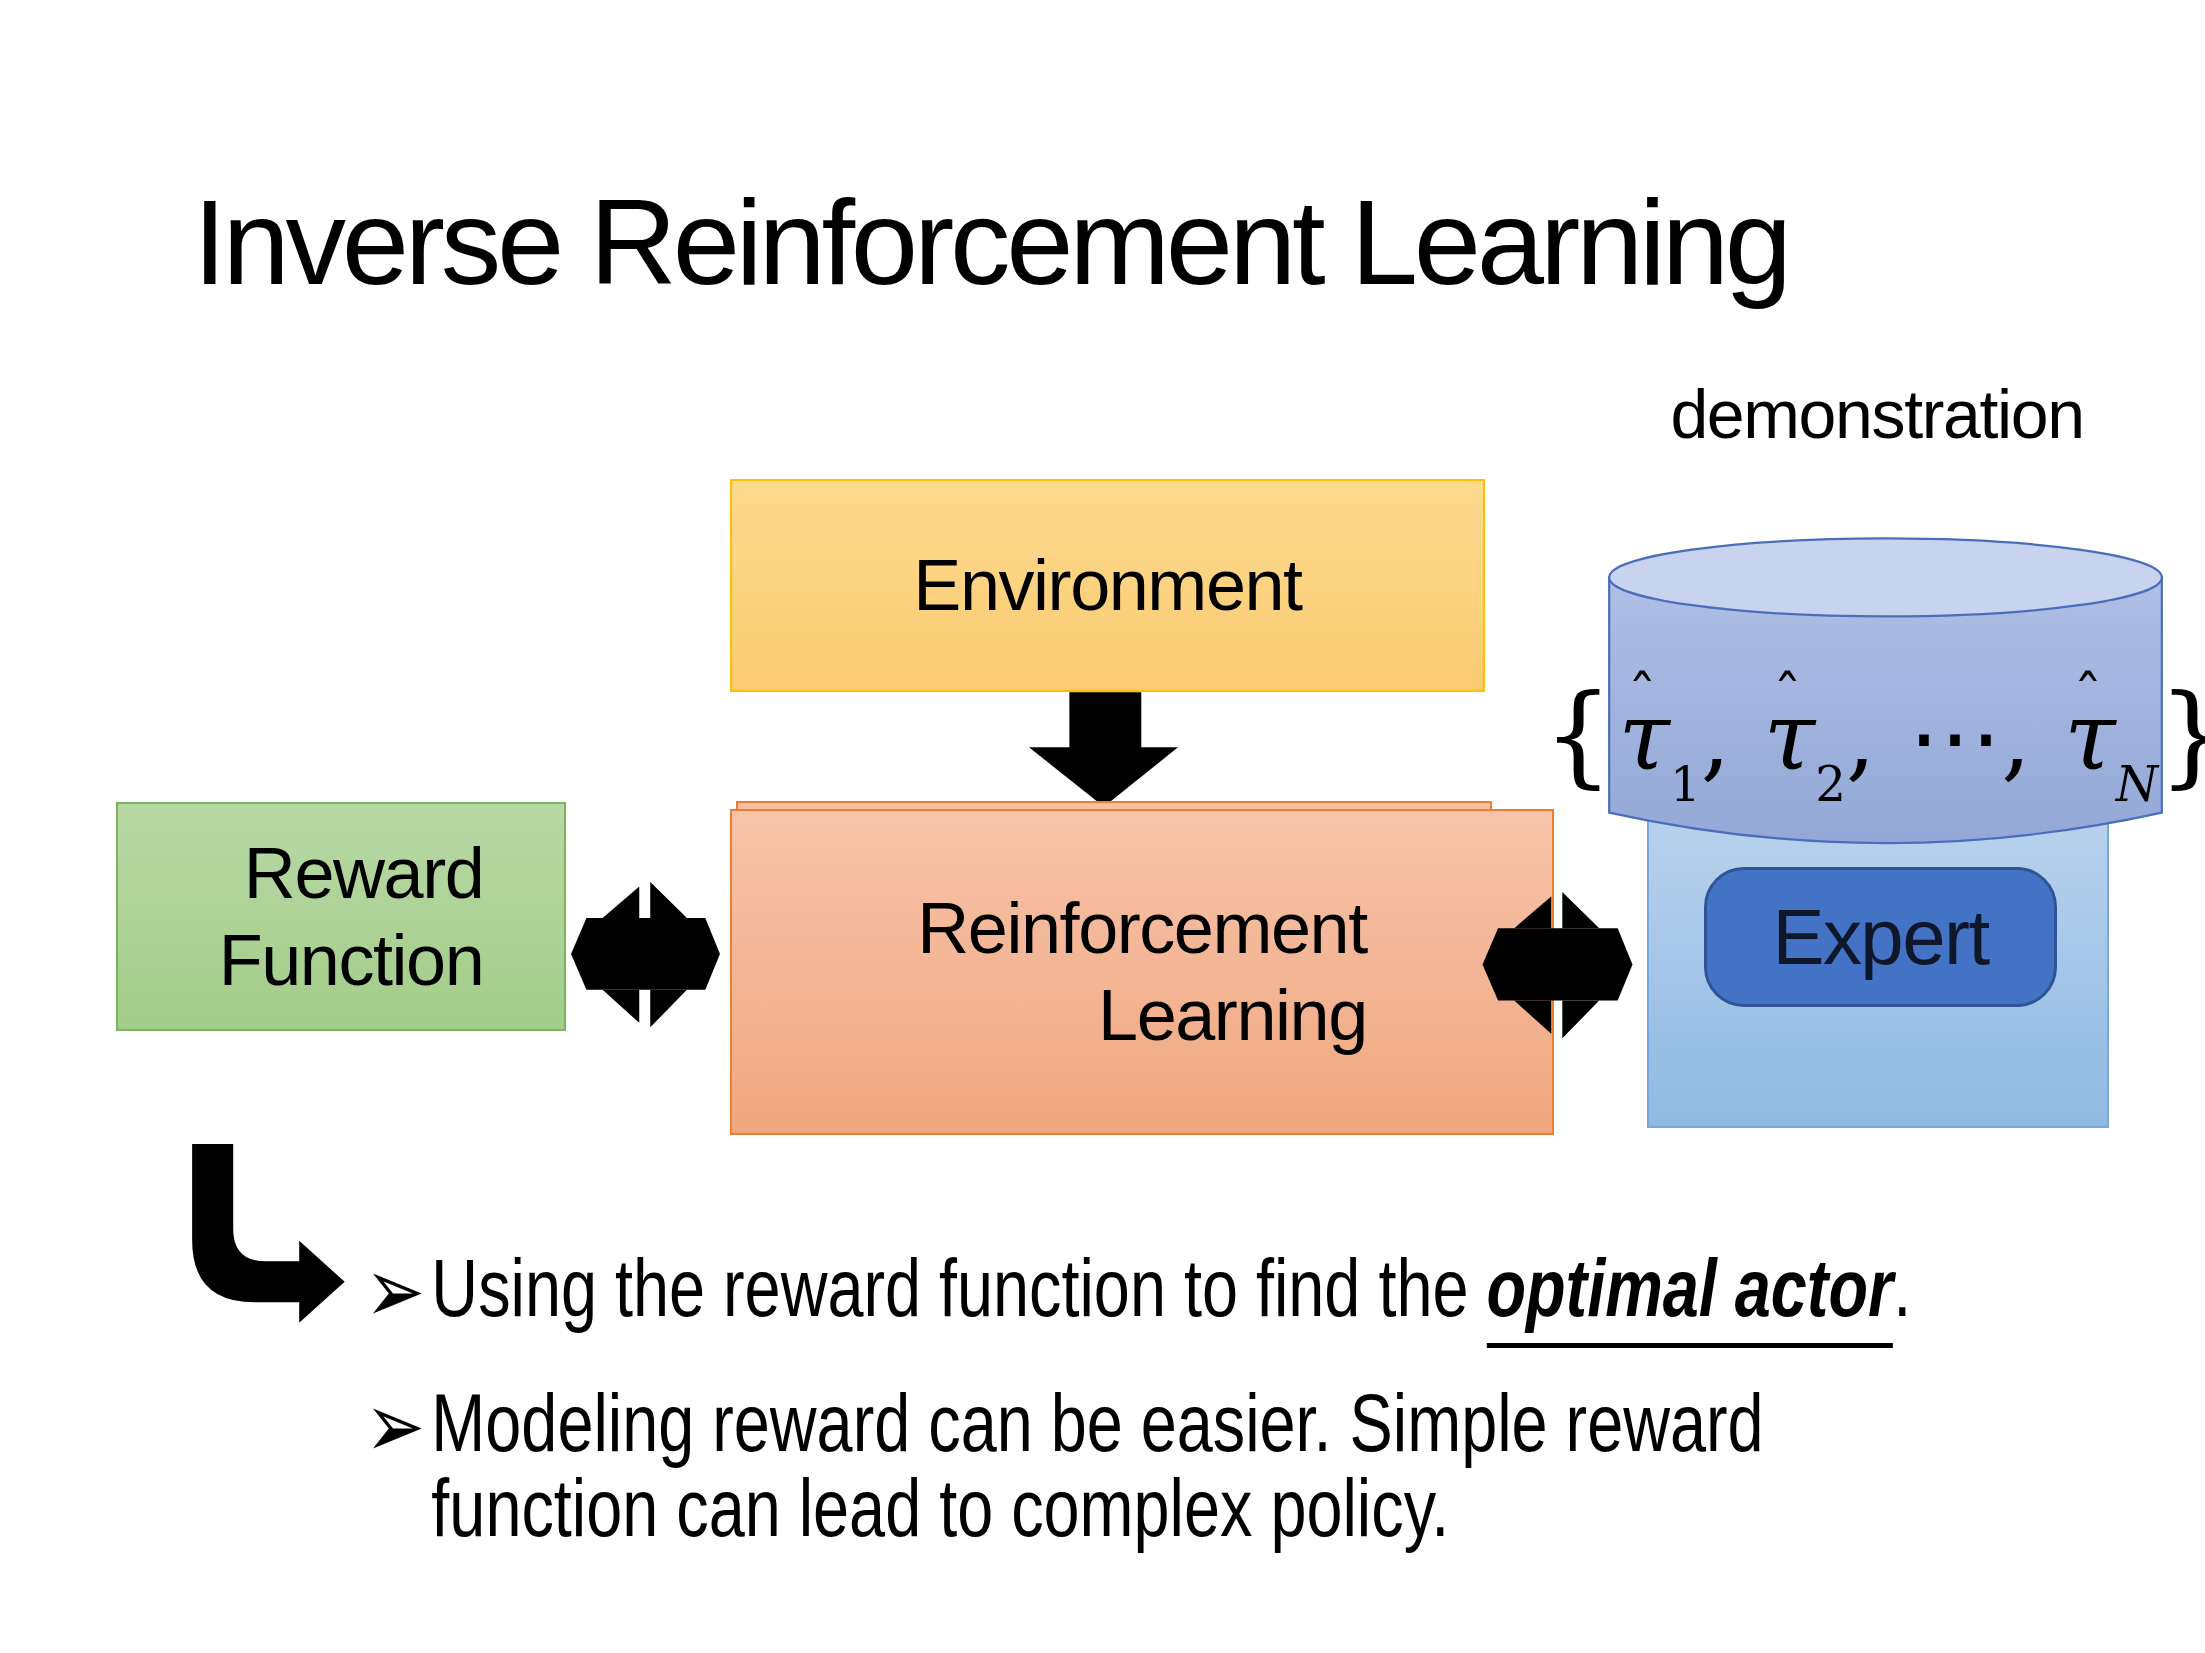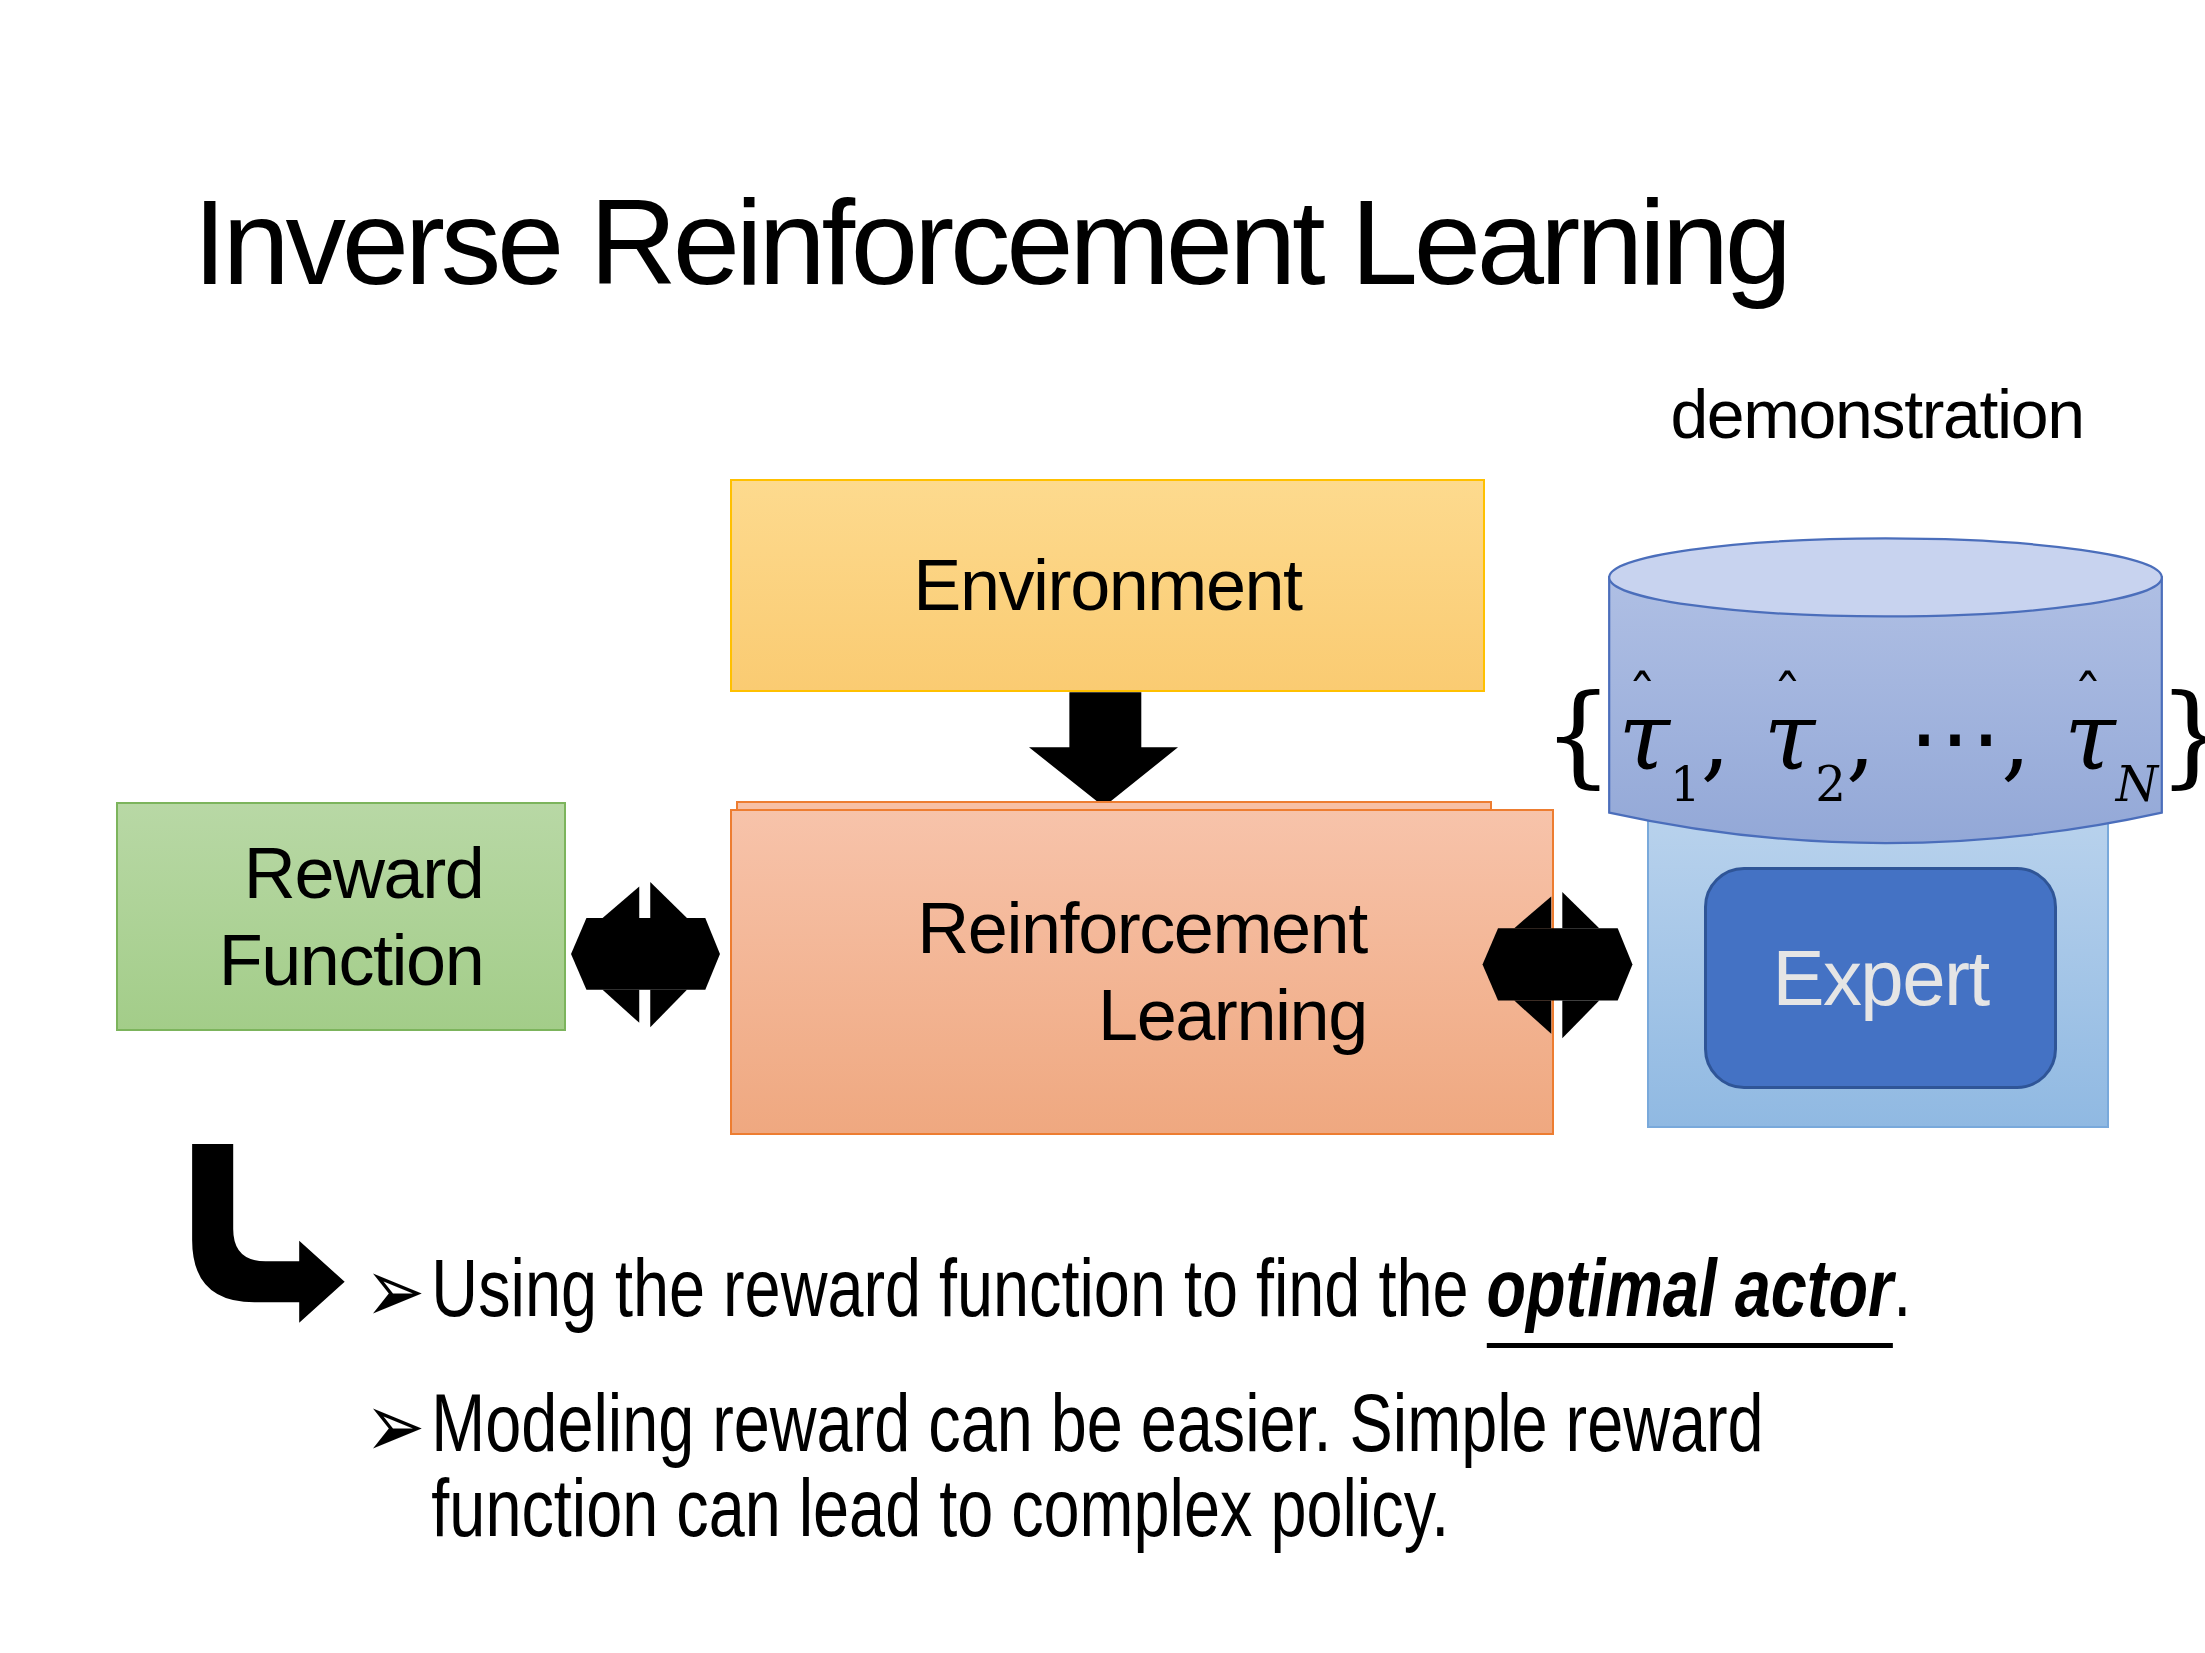--- a/index.html
+++ b/index.html
@@ -26,23 +26,23 @@
            background:#F7C0A5;border:2.2px solid #ED7D31;box-sizing:border-box;}
   #rl-box{left:730px;top:809px;width:824px;height:326px;
           background:linear-gradient(180deg,#F7C3AA 0%,#EFA880 100%);
           border:2.9px solid #ED7D31;box-sizing:border-box;}
   #reward-box{left:116px;top:802px;width:450px;height:229px;
           background:linear-gradient(180deg,#B8D8A5 0%,#A3CD89 100%);
           border:2.2px solid #7CB45C;box-sizing:border-box;padding-left:20px;}
   #expert-panel{left:1647px;top:803px;width:462px;height:325px;
           background:linear-gradient(180deg,#BAD3ED 0%,#90B9E2 100%);
           border:2.9px solid #79A9DB;box-sizing:border-box;z-index:1;}
-  #expert-box{left:1704px;top:867px;width:353px;height:222px;border-radius:40px;
+  #expert-box{left:1704px;top:867px;width:353px;height:140px;border-radius:40px;
           background:#4472C4;border:3.7px solid #2F5597;box-sizing:border-box;
-          color:#e5e5e5;font-size:78px;z-index:3;}
+          color:#0f172a;font-size:78px;z-index:3;}
 
   
   #cylinder{left:1606px;top:537px;width:559px;height:316px;z-index:2;}
   #traj{left:1606px;top:667px;width:559px;height:140px;z-index:4;
         display:flex;align-items:center;justify-content:center;
         font-family:"DejaVu Serif",serif;font-size:93px;}
   #traj .brace{font-size:1.18em;position:relative;top:-0.02em;}
   #traj .tau{position:relative;display:inline-block;font-style:italic;margin-left:0.06em;}
   #traj .tau .hat{position:absolute;top:-0.34em;left:0.16em;font-size:0.62em;font-style:normal;}
   #traj sub{font-size:0.52em;font-style:normal;position:relative;top:0.26em;line-height:0;}

